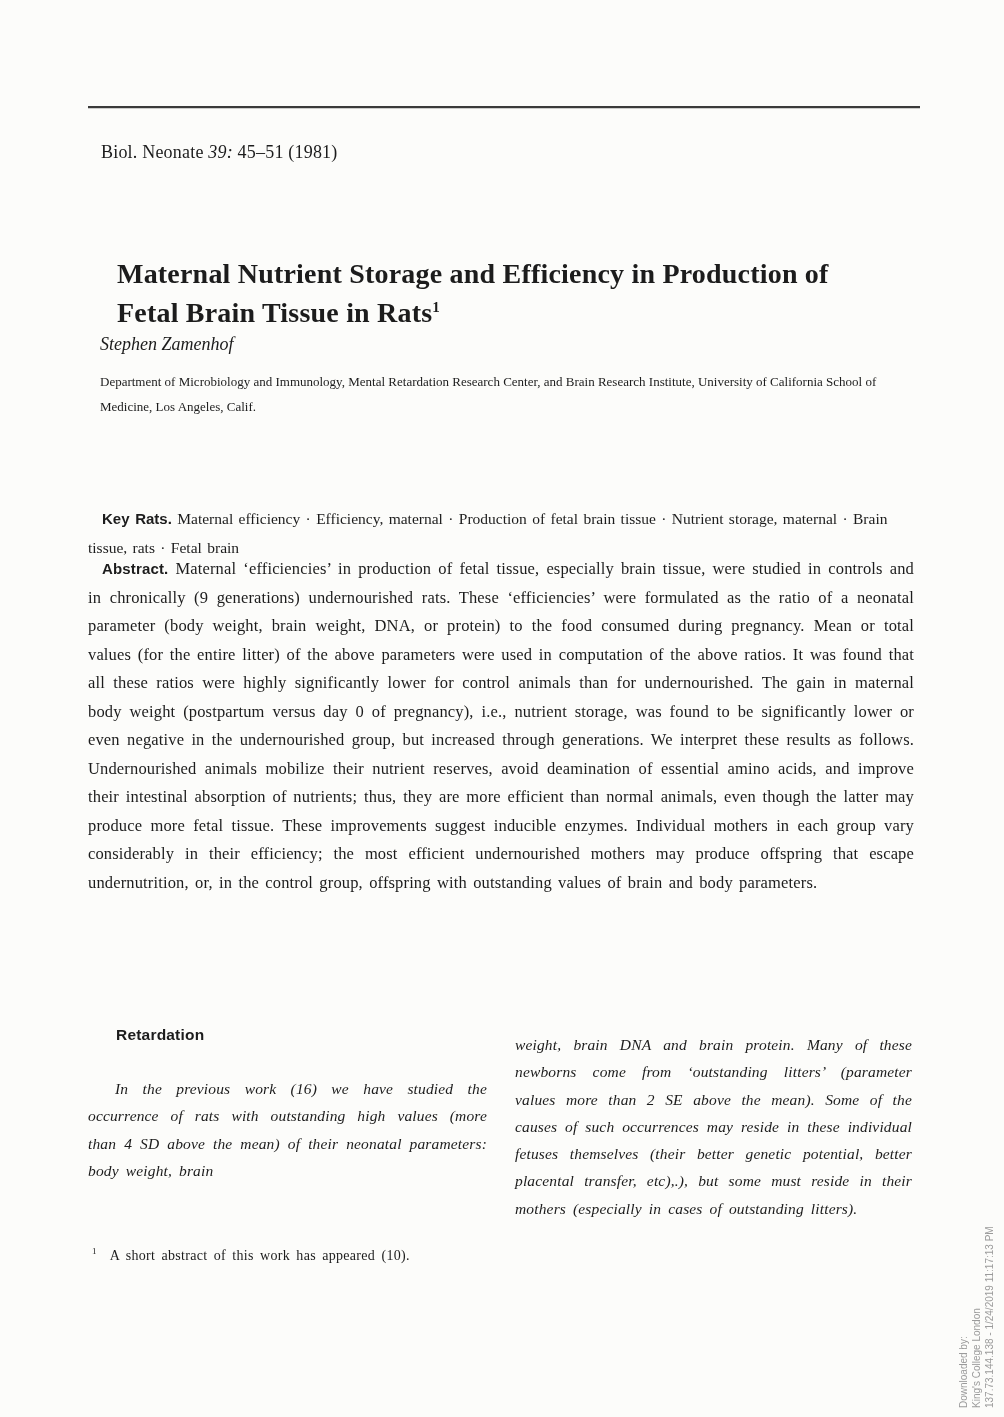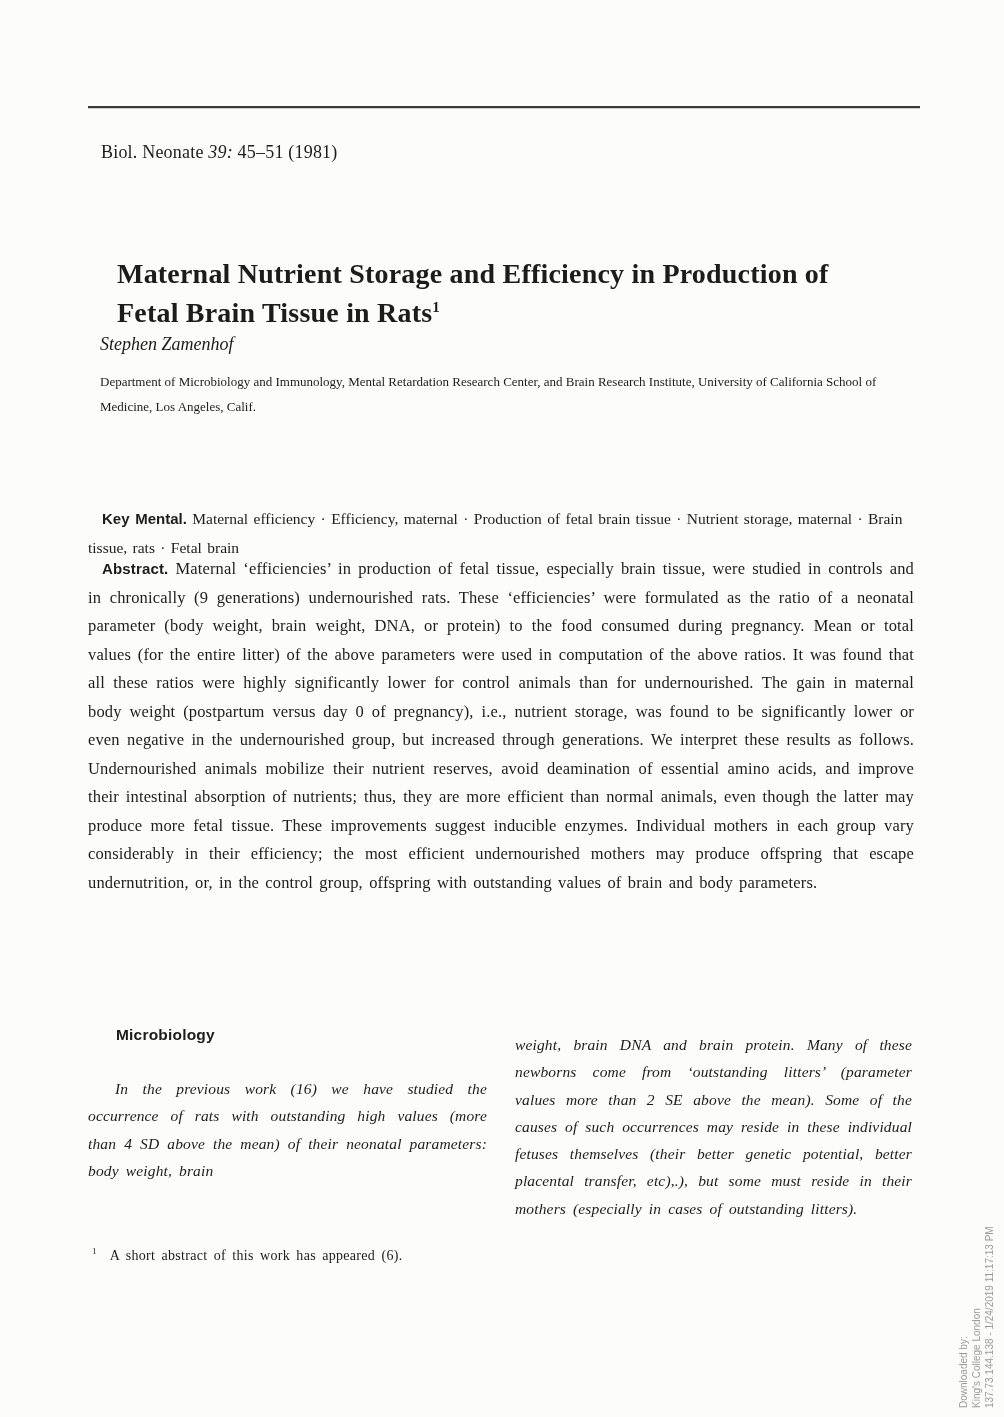--- a/index.html
+++ b/index.html
@@ -130,36 +130,36 @@
   <div class="top-rule"></div>
 
   <div class="journal-ref"><span>Biol. Neonate </span><i>39:</i><span> 45–51 (1981)</span></div>
 
   <h1 class="title"><span>Maternal Nutrient Storage and Efficiency in Production of</span><br><span>Fetal Brain Tissue in Rats</span><sup>1</sup></h1>
 
   <div class="author">Stephen Zamenhof</div>
 
   <div class="affiliation">Department of Microbiology and Immunology, Mental Retardation Research Center, and Brain Research Institute, University of California School of Medicine, Los Angeles, Calif.</div>
 
-  <p class="keywords"><span class="label-bold">Key Mental.</span>
+  <p class="keywords"><span class="label-bold">Key Rats.</span>
     <span>Maternal efficiency · Efficiency, maternal · Production of fetal brain tissue · Nutrient storage, maternal · Brain tissue, rats · Fetal brain</span></p>
 
   <p class="abstract"><span class="label-bold">Abstract.</span>
     <span>Maternal ‘efficiencies’ in production of fetal tissue, especially brain tissue, were studied in controls and in chronically (9 generations) undernourished rats. These ‘efficiencies’ were formulated as the ratio of a neonatal parameter (body weight, brain weight, DNA, or protein) to the food consumed during pregnancy. Mean or total values (for the entire litter) of the above parameters were used in computation of the above ratios. It was found that all these ratios were highly significantly lower for control animals than for undernourished. The gain in maternal body weight (postpartum versus day 0 of pregnancy), i.e., nutrient storage, was found to be significantly lower or even negative in the undernourished group, but increased through generations. We interpret these results as follows. Undernourished animals mobilize their nutrient reserves, avoid deamination of essential amino acids, and improve their intestinal absorption of nutrients; thus, they are more efficient than normal animals, even though the latter may produce more fetal tissue. These improvements suggest inducible enzymes. Individual mothers in each group vary considerably in their efficiency; the most efficient undernourished mothers may produce offspring that escape undernutrition, or, in the control group, offspring with outstanding values of brain and body parameters.</span></p>
 
   <div class="col col-left">
-    <h2>Microbiology</h2>
+    <h2>Retardation</h2>
     <p>In the previous work (16) we have studied the occurrence of rats with outstanding high values (more than 4 SD above the mean) of their neonatal parameters: body weight, brain</p>
   </div>
 
   <div class="col col-right">
     <p>weight, brain DNA and brain protein. Many of these newborns come from ‘outstanding litters’ (parameter values more than 2 SE above the mean). Some of the causes of such occurrences may reside in these individual fetuses themselves (their better genetic potential, better placental transfer, etc),.), but some must reside in their mothers (especially in cases of outstanding litters).</p>
   </div>
 
-  <div class="footnote"><sup>1</sup><span>A short abstract of this work has appeared (6).</span></div>
+  <div class="footnote"><sup>1</sup><span>A short abstract of this work has appeared (10).</span></div>
 
   <div class="watermark">
     <div>Downloaded by:</div>
     <div>King's College London</div>
     <div>137.73.144.138 - 1/24/2019 11:17:13 PM</div>
   </div>
 
 </div>
 
 </body></html>

